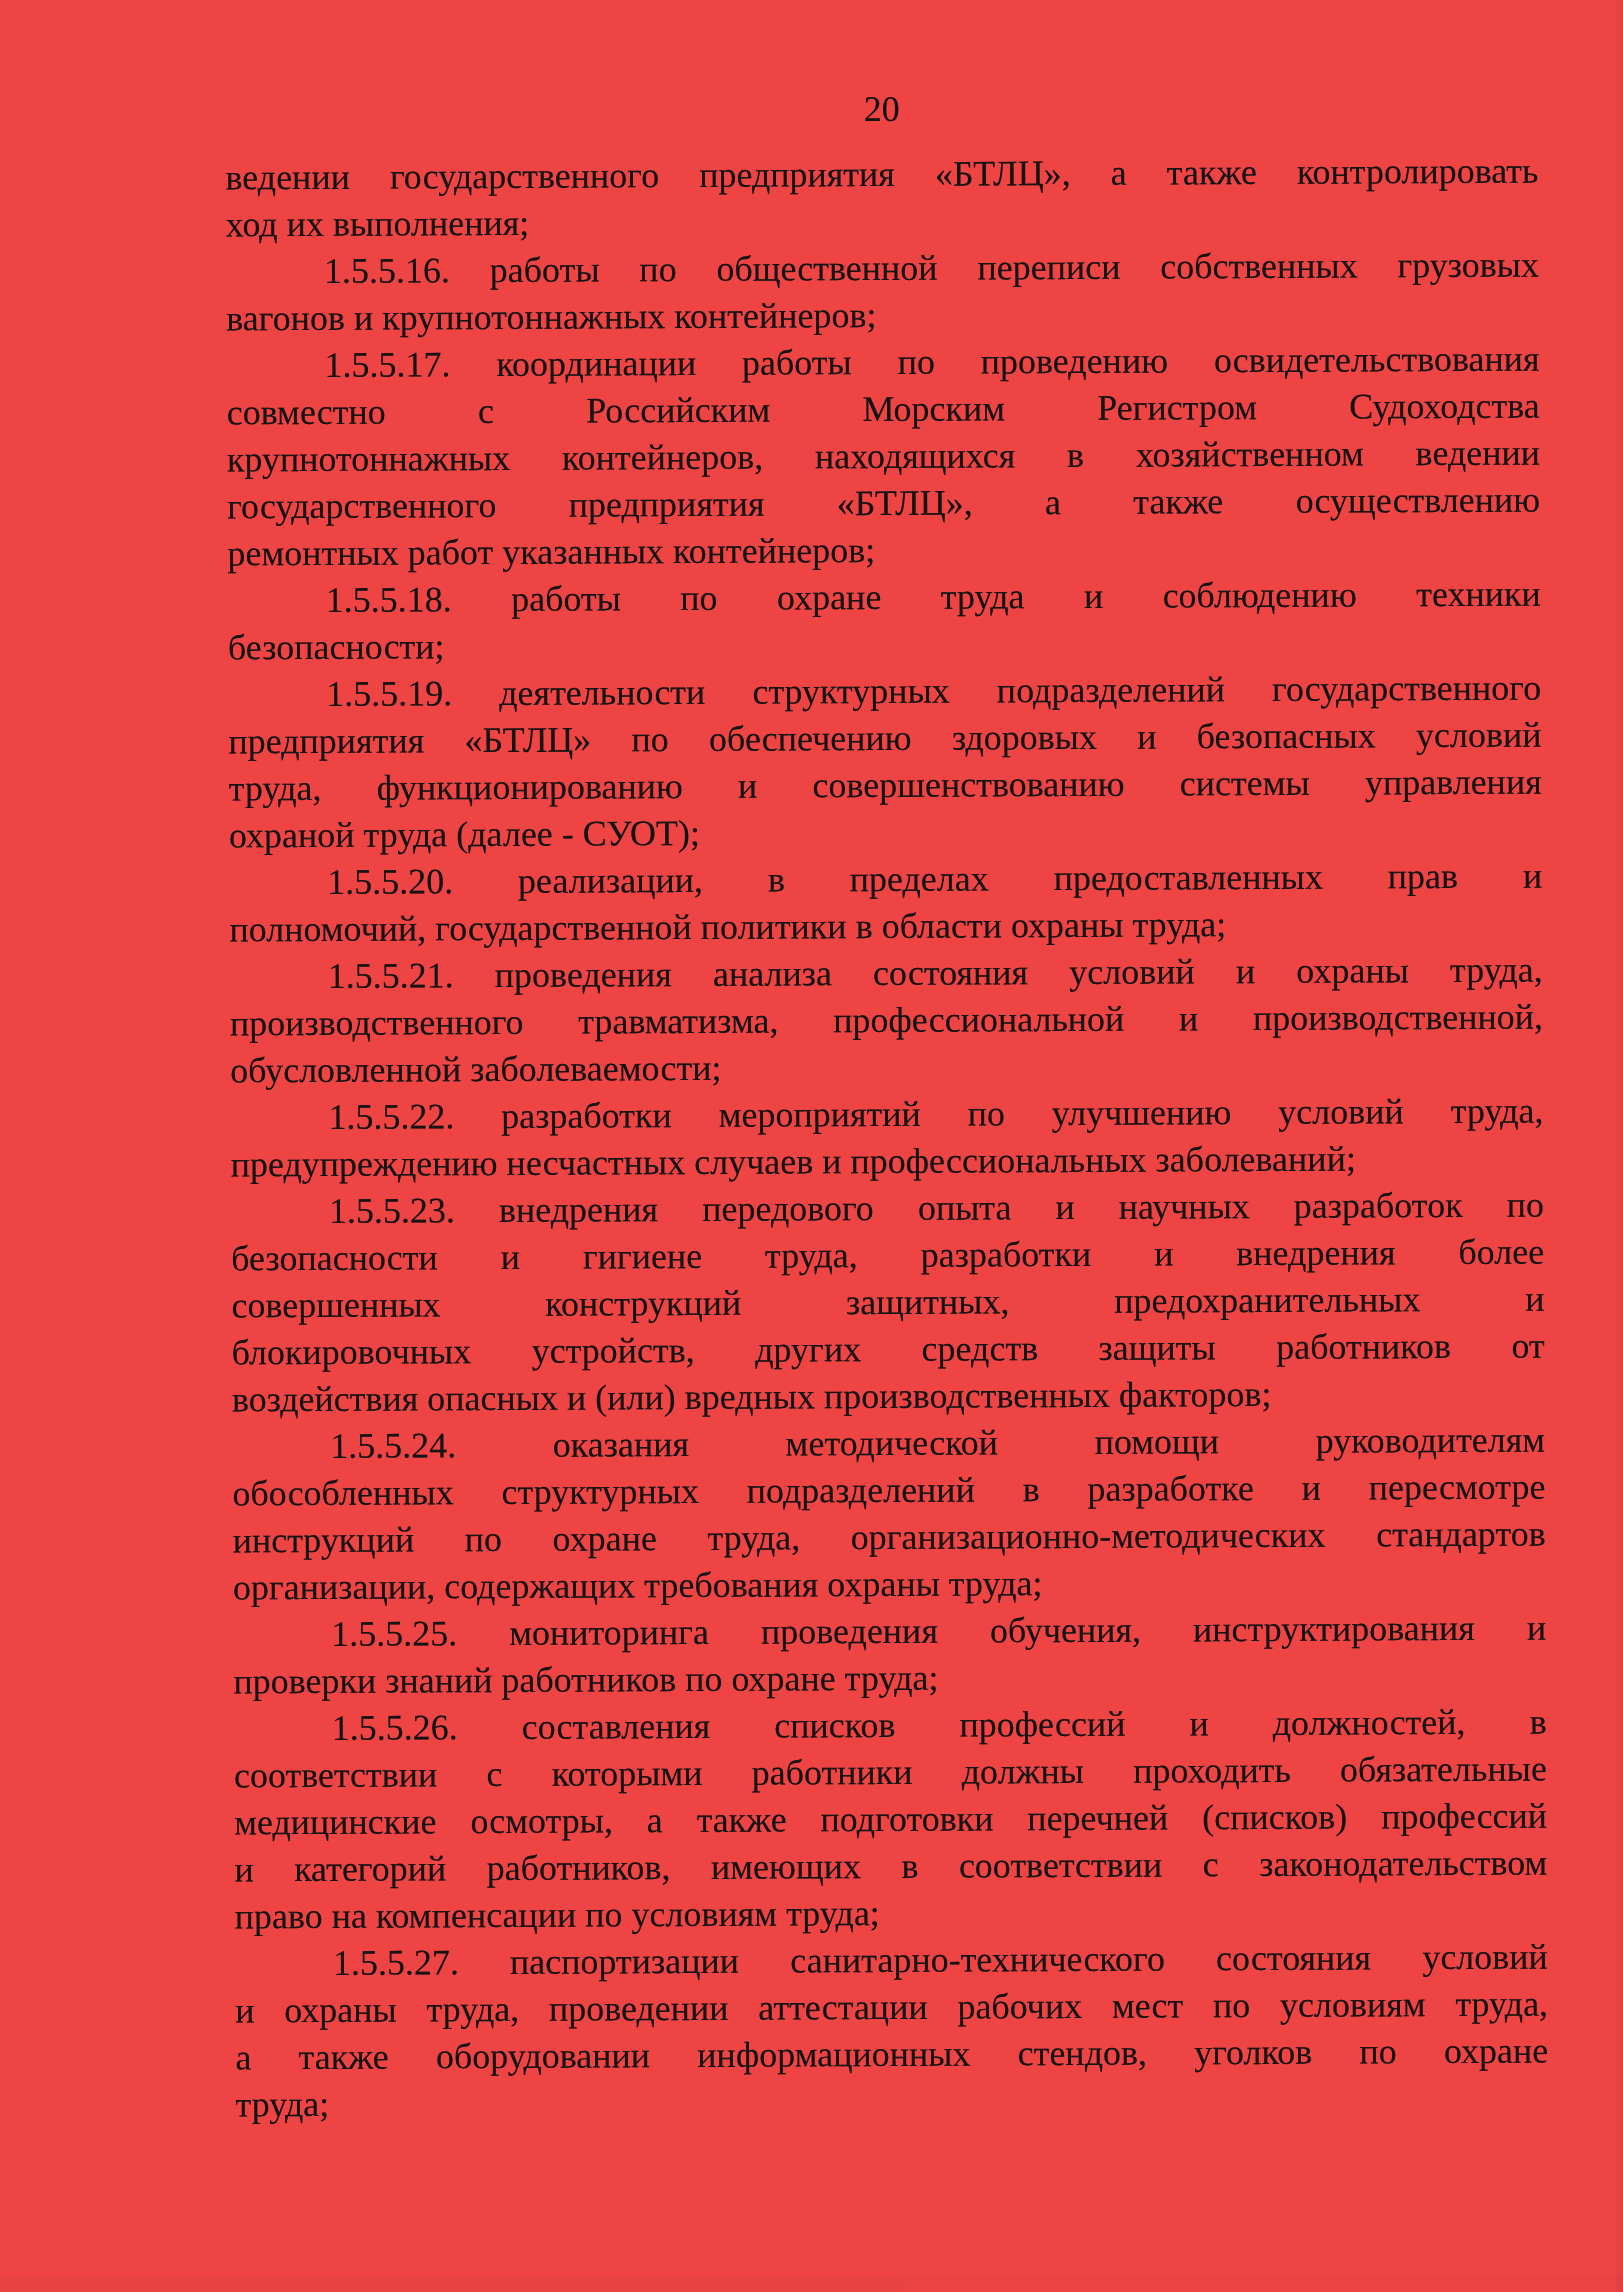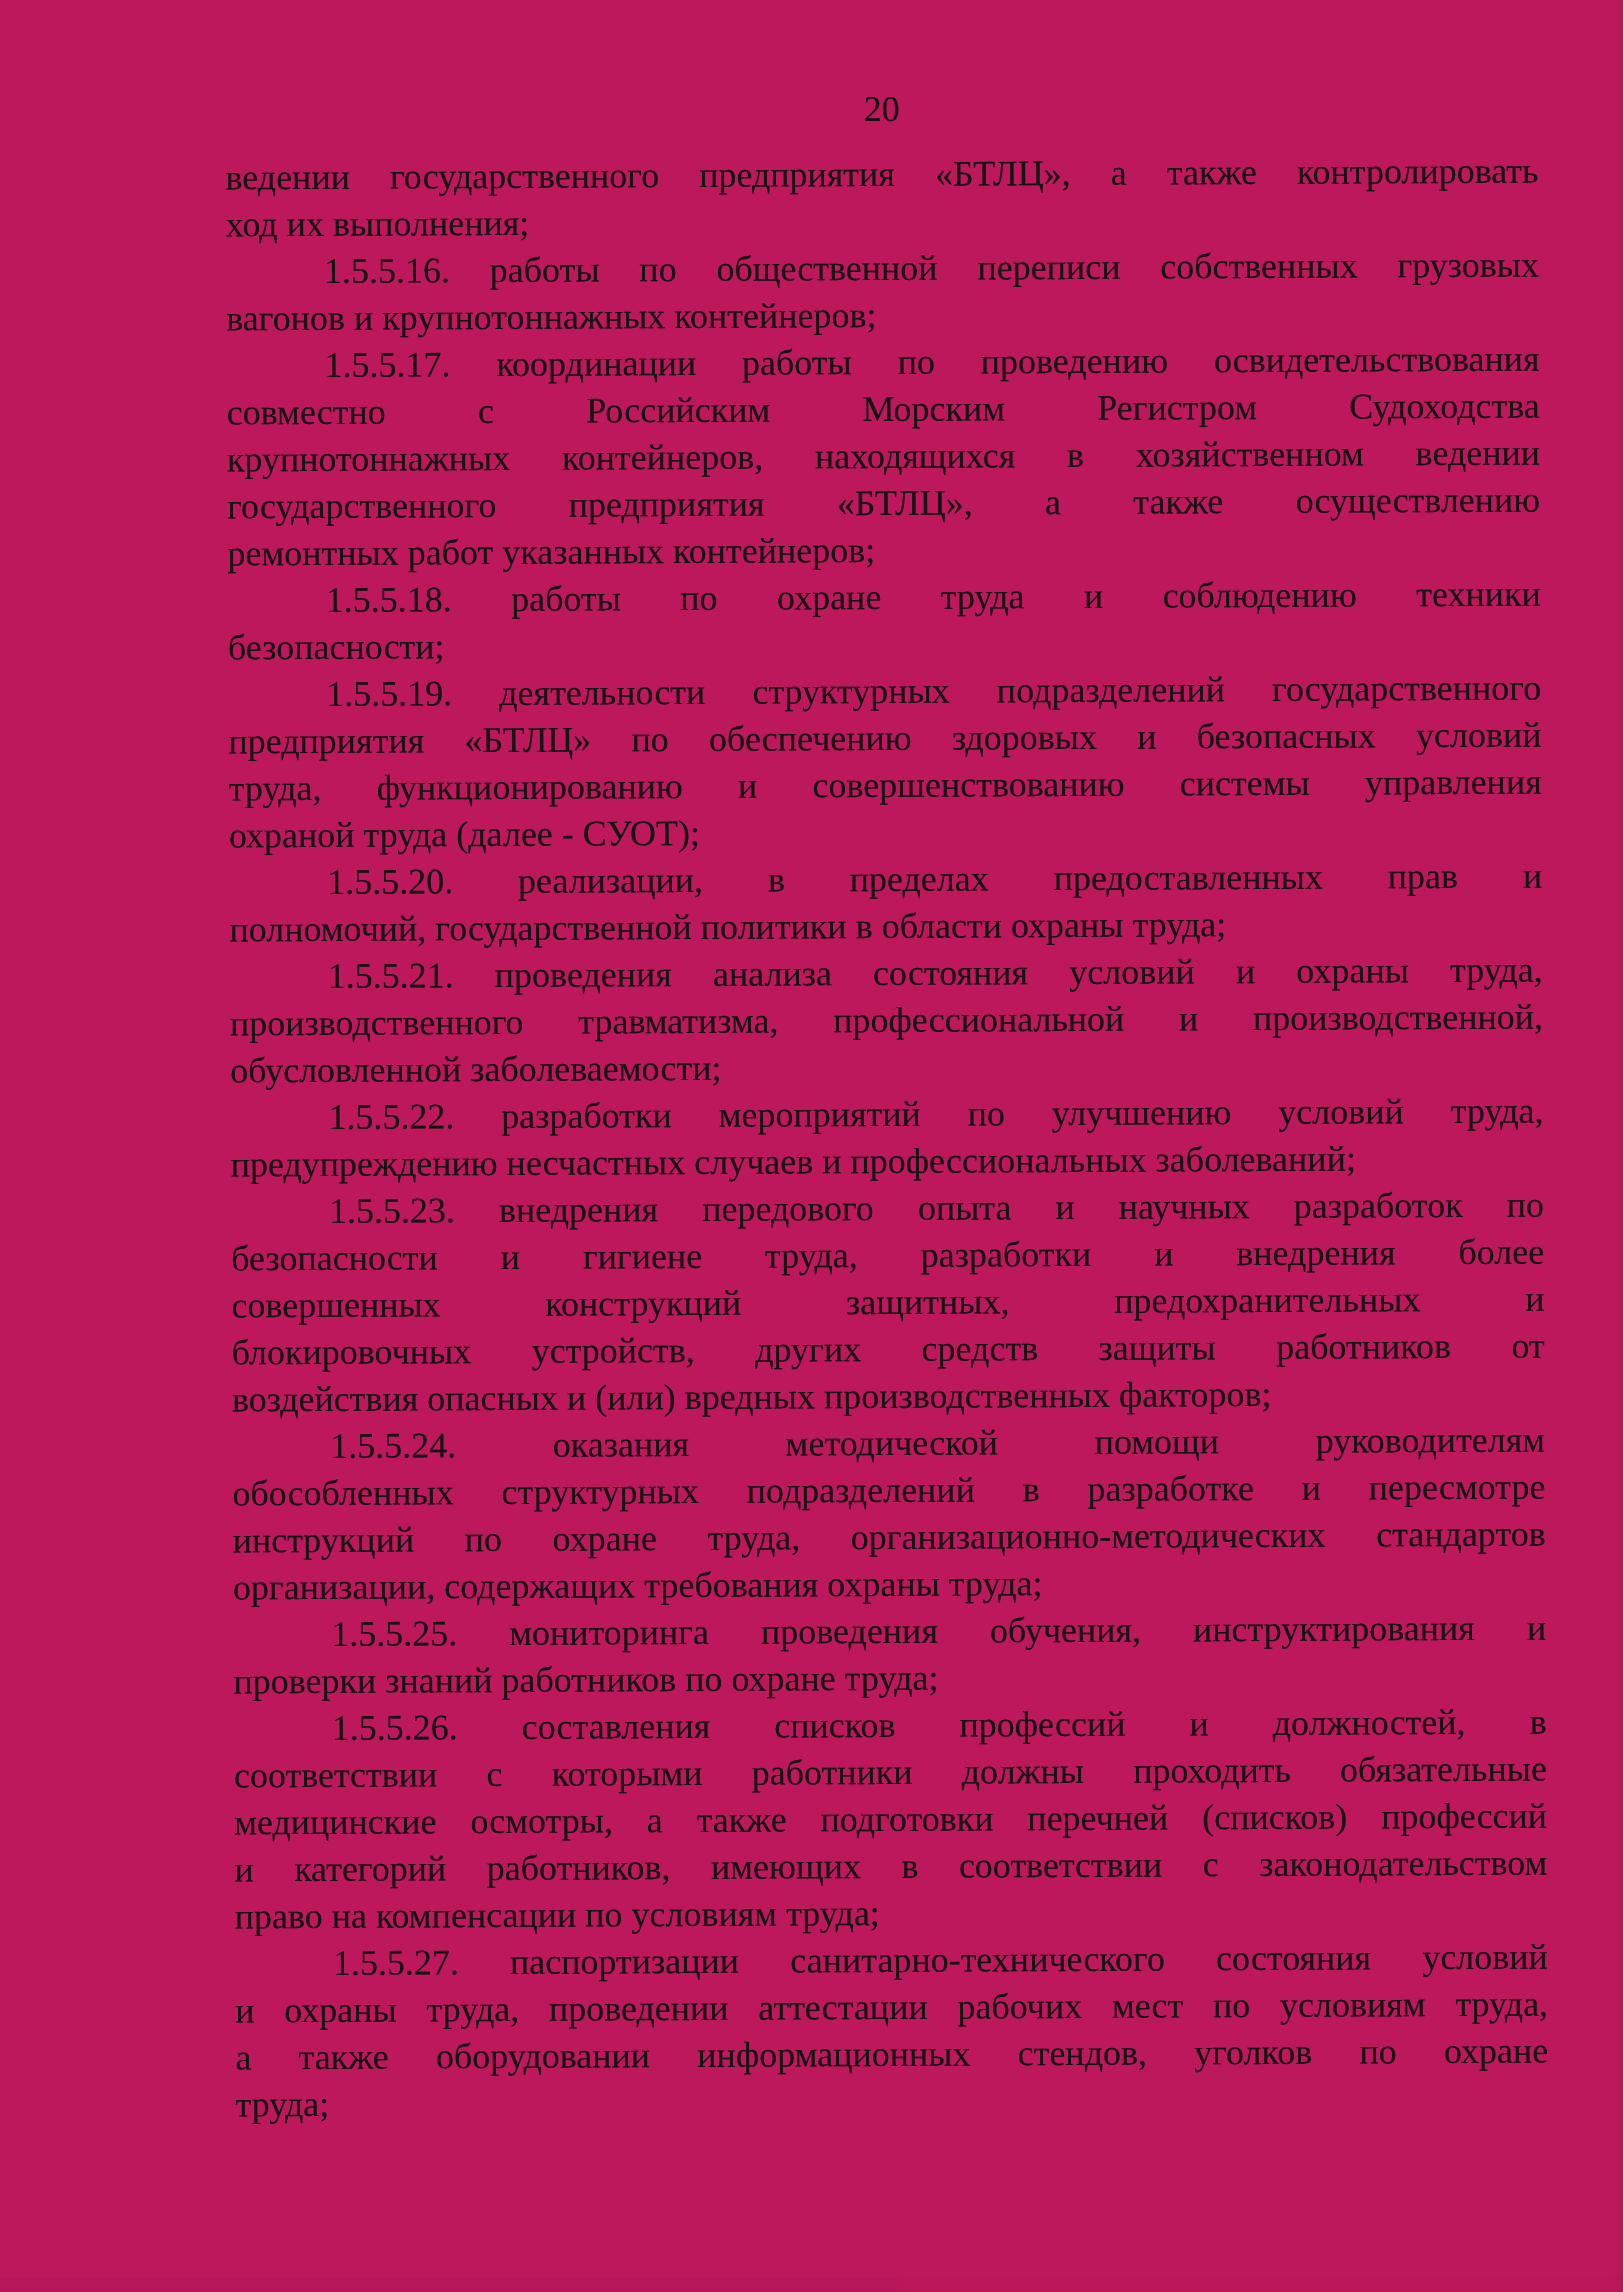--- a/index.html
+++ b/index.html
@@ -5,21 +5,21 @@
   html, body { margin: 0; padding: 0; }
   body {
     width: 1623px; height: 2293px;
     background: #ffffff;
     overflow: hidden;
     font-family: "Liberation Serif", serif;
     position: relative;
   }
   .sheet {
     position: absolute; inset: 0;
-    background: #be185d;
+    background: #ef4444;
   }
   .content {
     position: absolute;
     left: 225px; top: 86px;
     width: 1313px;
     color: #141414;
     transform: rotate(-0.3deg);
     transform-origin: 50% 0;
   }
   .page-number {

